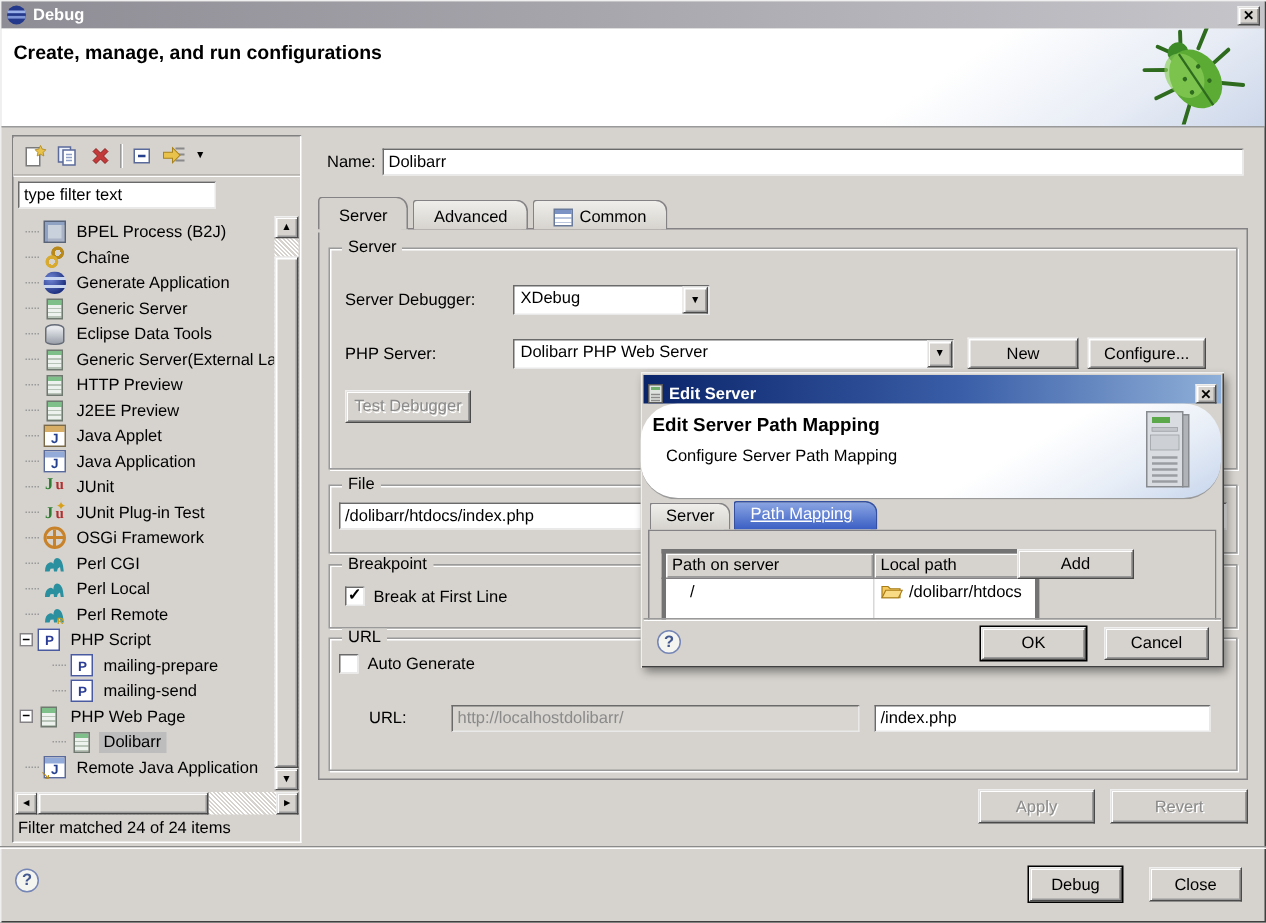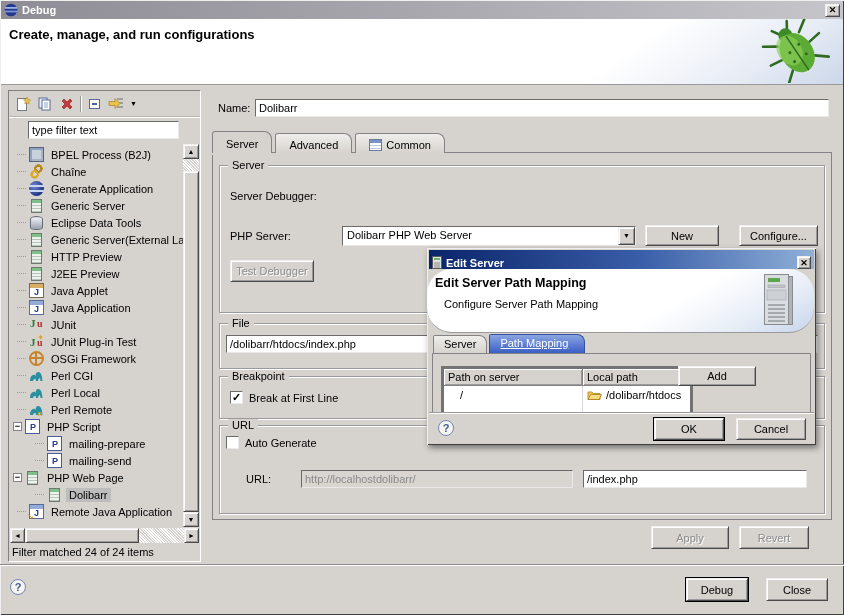--- a/index.html
+++ b/index.html
@@ -34,21 +34,21 @@
   .bug{position:absolute;right:10px;top:0px;}
   
   .left-panel{position:absolute;left:8px;top:90px;width:193px;height:472px;
     border:1px solid;border-color:#808080 #ffffff #ffffff #808080;background:#d6d3ce;
     display:flex;flex-direction:column;}
   .lp-toolbar{height:26px;display:flex;align-items:center;padding:0 4px;border-bottom:1px solid #b8b5b0;box-shadow:0 1px 0 #fff;}
   .tb-ic{width:19px;height:18px;margin-right:3px;display:flex;align-items:center;justify-content:center;position:relative;}
   .tb-sep{width:1px;height:16px;background:#9a9a9a;box-shadow:1px 0 0 #fff;margin:0 4px 0 1px;}
   .caret{font-size:7px;margin-left:1px;}
   .lp-filter{margin:4px 5px 3px 3px;}
-  .lp-filter input{width:151px;margin-left:16px;}
+  .lp-filter input{width:132px;}
   .tree{flex:1;position:relative;overflow:hidden;padding-top:3px;}
   .tree-rows{position:absolute;left:2px;top:4px;right:18px;}
   .trow{height:17px;display:flex;align-items:center;white-space:nowrap;}
   .trow .stub{width:9px;border-top:1px dotted #9a9a9a;margin:0 3px 0 6px;flex:none;}
   .trow .expander{width:9px;height:9px;background:#fff;border:1px solid #848284;margin:0 3px 0 2px;flex:none;
     font-size:9px;line-height:7px;text-align:center;font-weight:bold;}
   .trow.child{margin-left:18px;}
   .tlabel{padding:1px 3px;}
   .tlabel.selected{background:#bdbdbd;}
   
@@ -105,21 +105,21 @@
   .g-break{left:6px;top:223px;width:606px;height:43px;}
   .g-url{left:6px;top:272px;width:606px;height:89px;}
   .checkbox{width:13px;height:13px;background:#fff;border:1px solid;border-color:#6a6a6a #e9e9e9 #e9e9e9 #6a6a6a;
       display:flex;align-items:center;justify-content:center;font-size:11px;font-weight:bold;line-height:11px;margin-right:6px;flex:none;}
   .apply-row{position:absolute;left:212px;top:526px;width:620px;display:flex;justify-content:flex-end;}
   .sep{position:absolute;left:0;right:0;top:564px;border-top:1px solid #8a8a8a;border-bottom:1px solid #fff;}
   .footer-help{position:absolute;left:10px;top:579px;}
   .debug-btn{position:absolute;right:96px;top:578px;width:62px;height:23px;}
   .close-btn{position:absolute;right:16px;top:578px;width:62px;height:23px;}
   .apply-btn{width:78px;height:23px;margin-right:10px;}
-  .revert-btn{width:70px;height:23px;margin-right:23px;}
+  .revert-btn{width:92px;height:23px;margin-right:0;}
   
   .dialog{position:absolute;left:427px;top:248px;width:389px;height:197px;background:#d6d3ce;z-index:10;
       box-shadow:inset 1px 1px 0 #efefef,inset -1px -1px 0 #404040,2px 3px 6px rgba(0,0,0,.45);}
   .dlg-titlebar{position:absolute;left:2px;top:2px;right:2px;height:19px;display:flex;align-items:flex-end;padding:0 3px;
       background:linear-gradient(90deg,#0a246a 0%,#3a5ea8 55%,#8fb0d8 100%);}
   .dlg-titlebar .t-title{color:#fff;font-weight:bold;margin-left:4px;flex:1;}
   .dlg-close{width:14px;height:13px;font-size:9px;font-weight:bold;}
   .dlg-header{position:absolute;left:0;top:21px;right:2px;height:64px;
       background:linear-gradient(150deg,#ffffff 62%,#e8eef7 82%,#c6d5ec 100%);border-bottom:1px solid #9a9a9a;border-radius:25px;}
   .dlg-heading{position:absolute;left:8px;top:7px;font-size:12.5px;font-weight:bold;}
@@ -393,29 +393,33 @@
         <span>Common</span>
       </div>
   </div>
 
   <div class="content-box">
 
     <div class="groupbox g-server">
       <span class="legend">Server</span>
       <div class="g-row" style="left:10px;top:24px;">
         <span class="lbl" style="width:112px;">Server Debugger:</span>
+        <div class="combo" style="width:131px;">
+          <span class="val">XDebug</span>
+          <span class="arrow-btn raised">▼</span>
+        </div>
       </div>
       <div class="g-row" style="left:10px;top:59px;">
         <span class="lbl" style="width:112px;">PHP Server:</span>
         <div class="combo" style="width:294px;">
           <span class="val">Dolibarr PHP Web Server</span>
           <span class="arrow-btn raised">▼</span>
         </div>
         <div class="btn raised" style="width:74px;height:21px;margin-left:9px;">New</div>
-        <div class="btn raised" style="width:79px;height:21px;margin-left:20px;">Configure...</div>
+        <div class="btn raised" style="width:79px;height:21px;margin-left:6px;">Configure...</div>
       </div>
       <div class="btn raised disabled" style="position:absolute;left:10px;top:94px;width:84px;height:22px;">Test Debugger</div>
     </div>
 
     <div class="groupbox g-file">
       <span class="legend">File</span>
       <input class="txt sunken" style="position: absolute; left: 6px; top: 11px; width: 592px;" value="/dolibarr/htdocs/index.php">
     </div>
 
     <div class="groupbox g-break">

